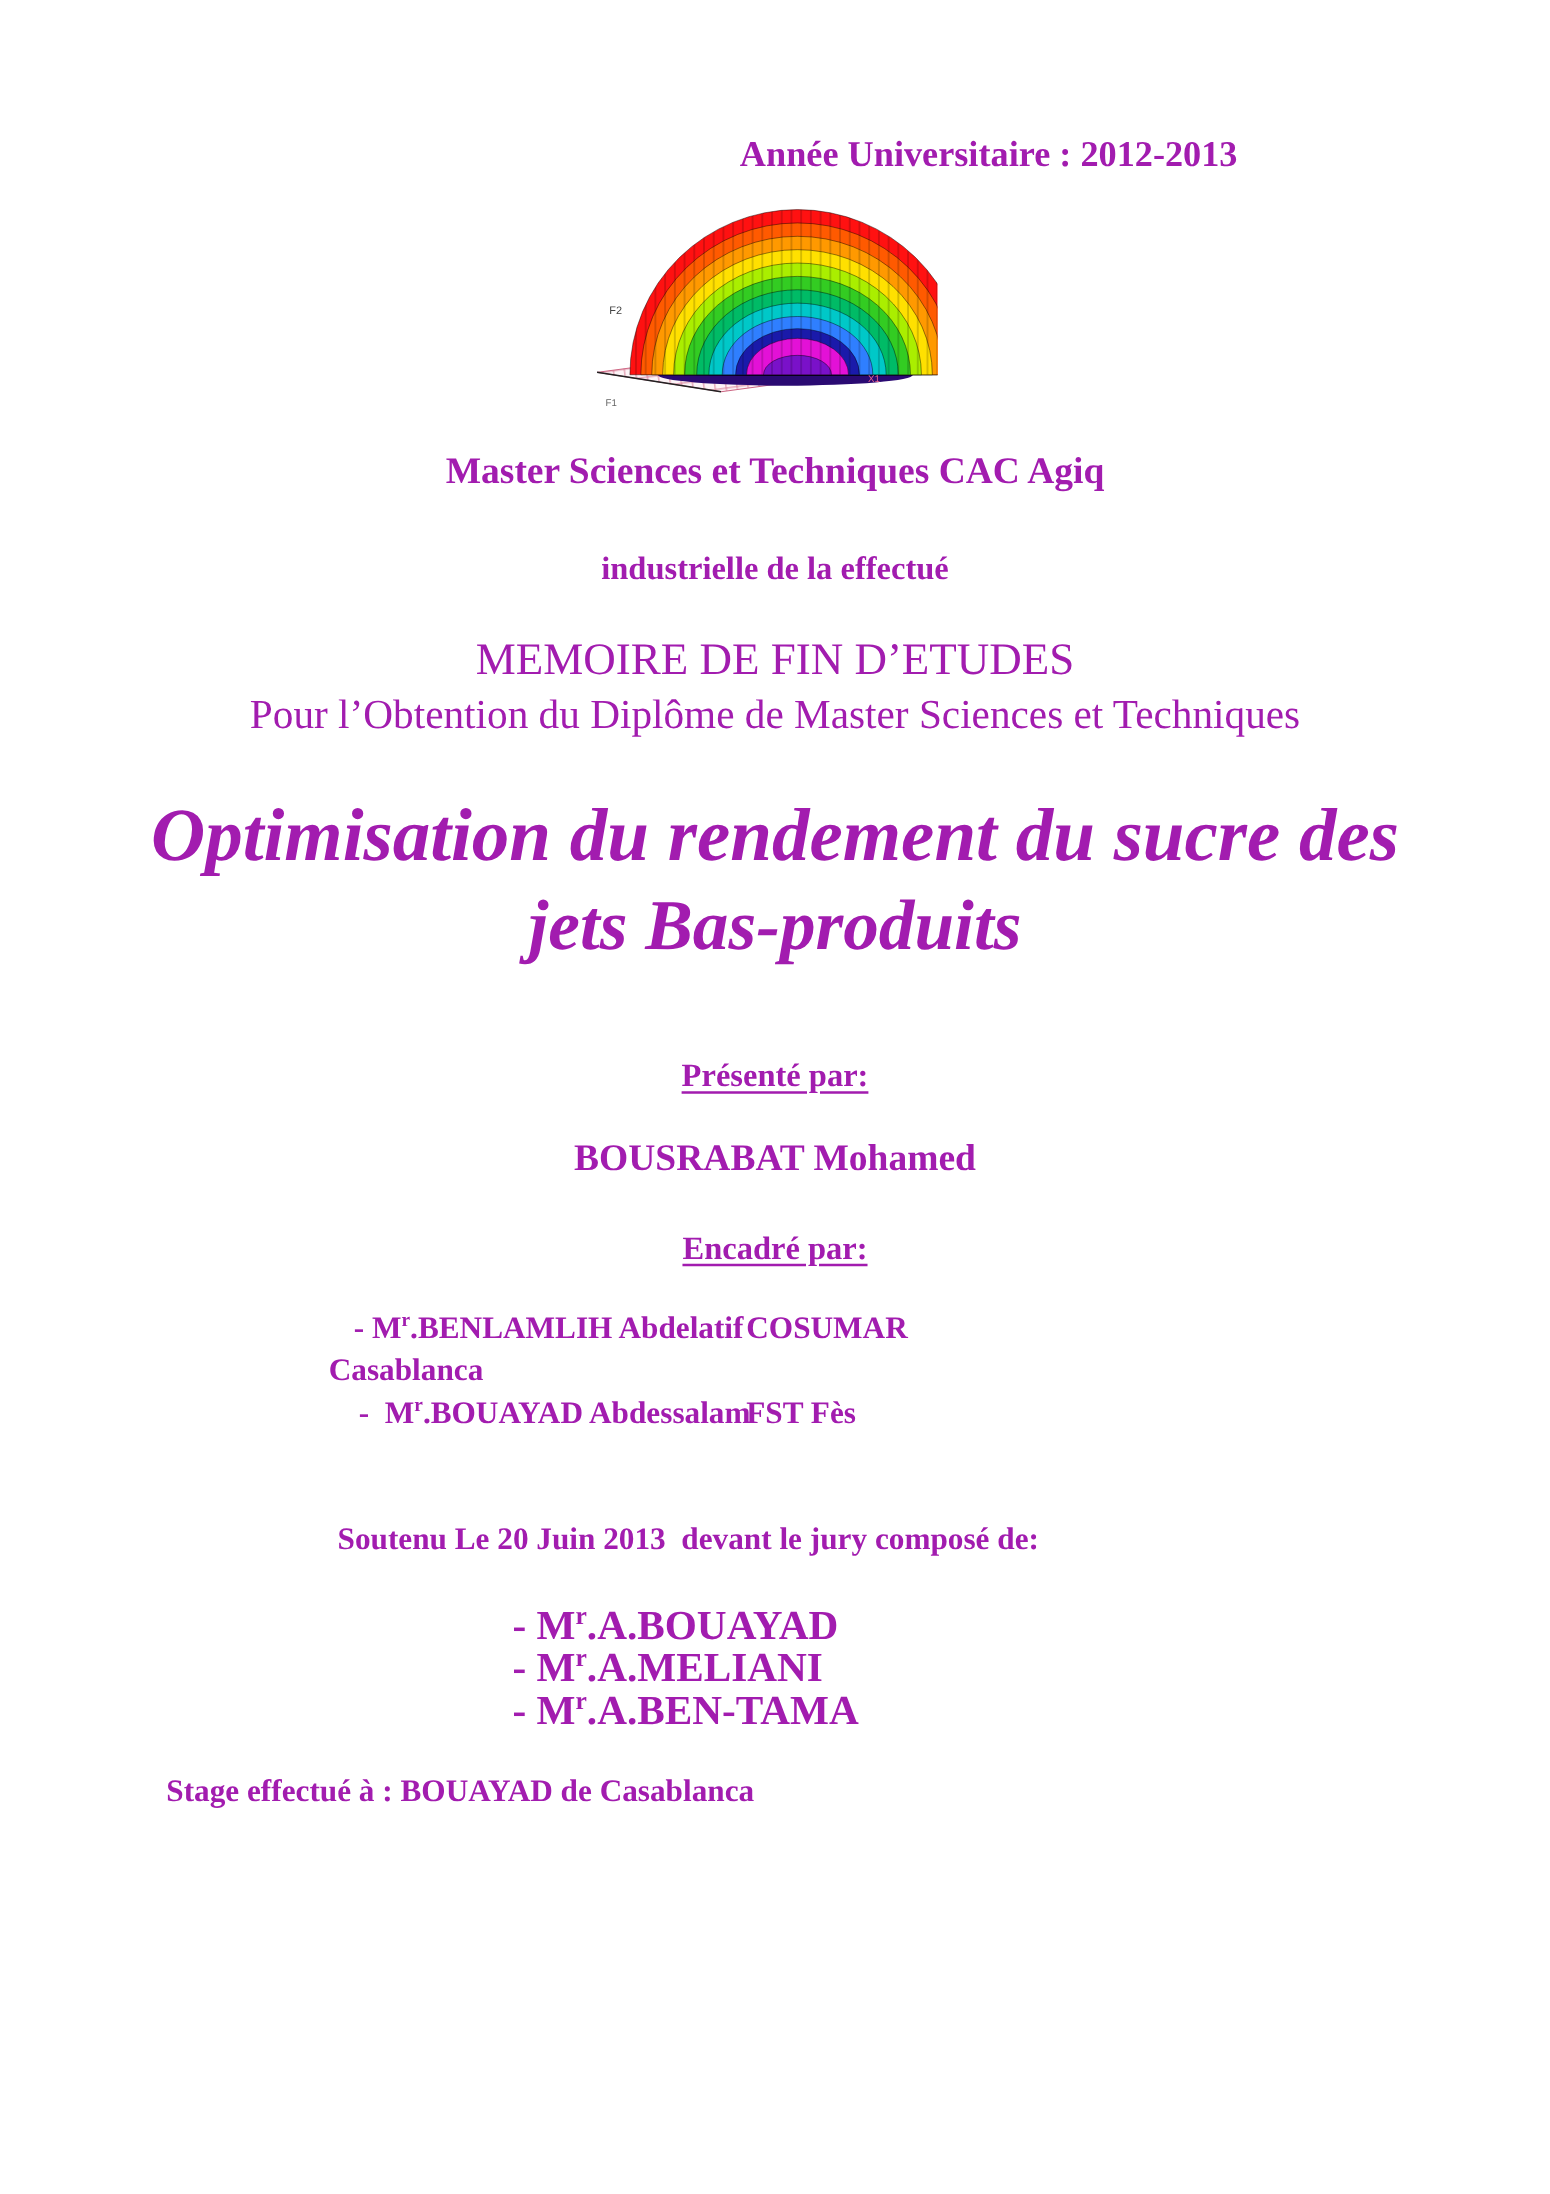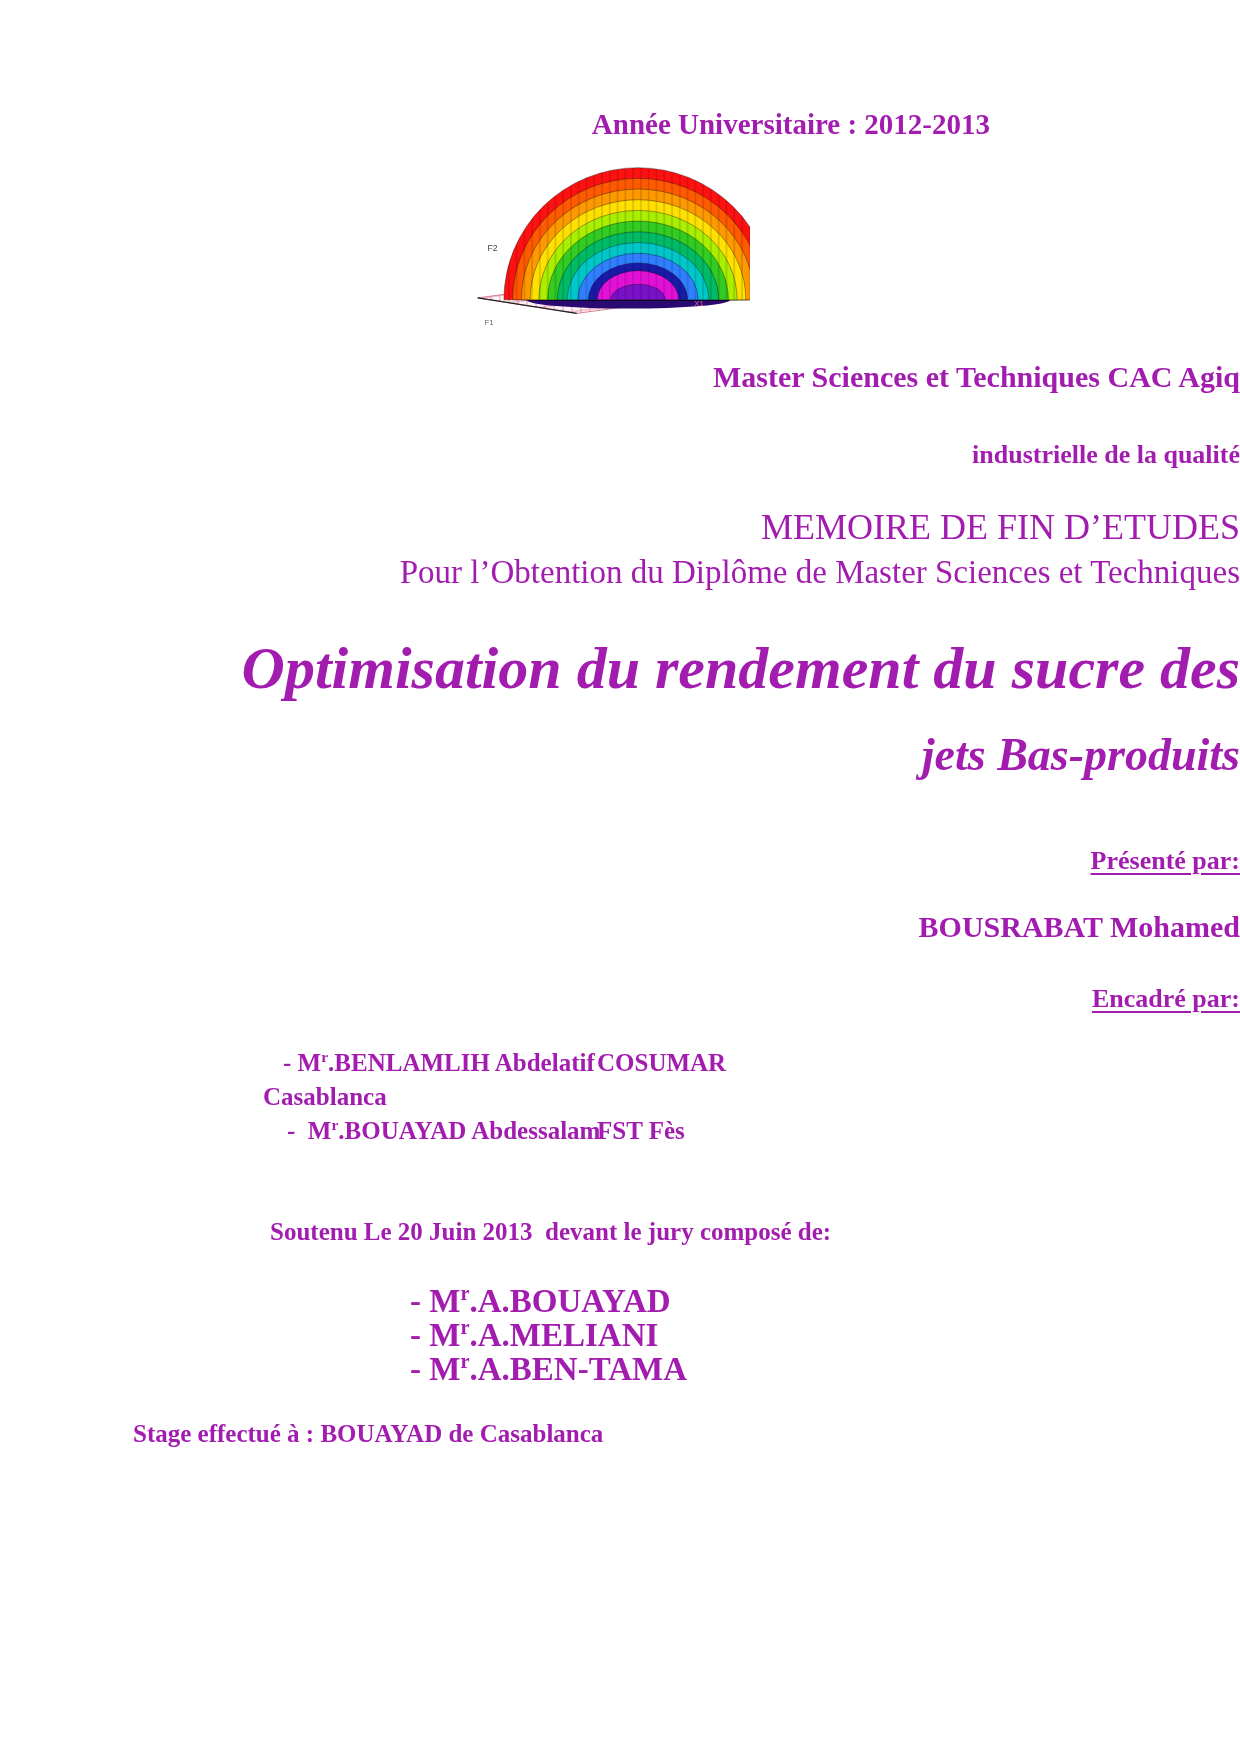--- a/index.html
+++ b/index.html
@@ -6,40 +6,40 @@
   .page {
     position: relative;
     width: 1240px;
     height: 1755px;
     background: #ffffff;
     color: #a21caf;
     font-family: "Liberation Serif", "DejaVu Serif", serif;
     overflow: hidden;
   }
   .abs { position: absolute; }
-  .center { left: 0; right: 0; text-align: right; }
+  .center { left: 0; right: 0; text-align: center; }
 
   .year-line {
     top: 108px; right: 250px;
     font-size: 29px; font-weight: bold;
     text-align: right;
   }
 
   .figure-wrap { top: 156px; left: 458px; width: 292px; height: 172px; }
 
   .program-l1 { top: 360px; font-size: 30px; font-weight: bold; }
   .program-l2 { top: 400px; font-size: 30px; font-weight: bold; }
   .program-l2 .sub { font-size: 26px; }
   .program-l3 { top: 440px; font-size: 26px; font-weight: bold; }
 
   .memoire-l1 { top: 506px; font-size: 36px; }
   .memoire-l2 { top: 554px; font-size: 33px; }
 
   .main-title-1 { top: 634px; font-size: 60px; font-weight: bold; font-style: italic; }
-  .main-title-2 { top: 728px; font-size: 46px; font-weight: bold; font-style: italic; }
+  .main-title-2 { top: 708px; font-size: 57px; font-weight: bold; font-style: italic; }
 
   .underlined {
     text-decoration: underline;
     text-decoration-thickness: 2px;
     text-underline-offset: 4px;
   }
   .presented-heading { top: 846px; font-size: 26px; font-weight: bold; }
   .presented-name   { top: 910px; font-size: 30px; font-weight: bold; }
   .encadre-heading  { top: 984px; font-size: 26px; font-weight: bold; }
 
@@ -112,21 +112,21 @@
 
       <rect x="40" y="8" width="260" height="142" fill="url(#mesh)" clip-path="url(#domeclip)"></rect>
 
       <text x="30" y="98" font-size="9" fill="#444" font-family="Liberation Sans, sans-serif">F2</text>
       <text x="243" y="154" font-size="8" fill="#e8638c" font-family="Liberation Sans, sans-serif">X1</text>
       <text x="27" y="174" font-size="8" fill="#666" font-family="Liberation Sans, sans-serif">F1</text>
     </svg>
   </div>
 
   <div class="abs center program-l1">Master Sciences et Techniques CAC Agiq</div>
-  <div class="abs center program-l3">industrielle de la qualité</div>
+  <div class="abs center program-l3">industrielle de la effectué</div>
 
   <div class="abs center memoire-l1">MEMOIRE DE FIN D’ETUDES</div>
   <div class="abs center memoire-l2">Pour l’Obtention du Diplôme de Master Sciences et Techniques</div>
 
   <div class="abs center main-title-1">Optimisation du rendement du sucre des</div>
   <div class="abs center main-title-2">jets Bas-produits</div>
 
   <div class="abs center presented-heading"><span class="underlined">Présenté par:</span></div>
   <div class="abs center presented-name">BOUSRABAT Mohamed</div>
 

